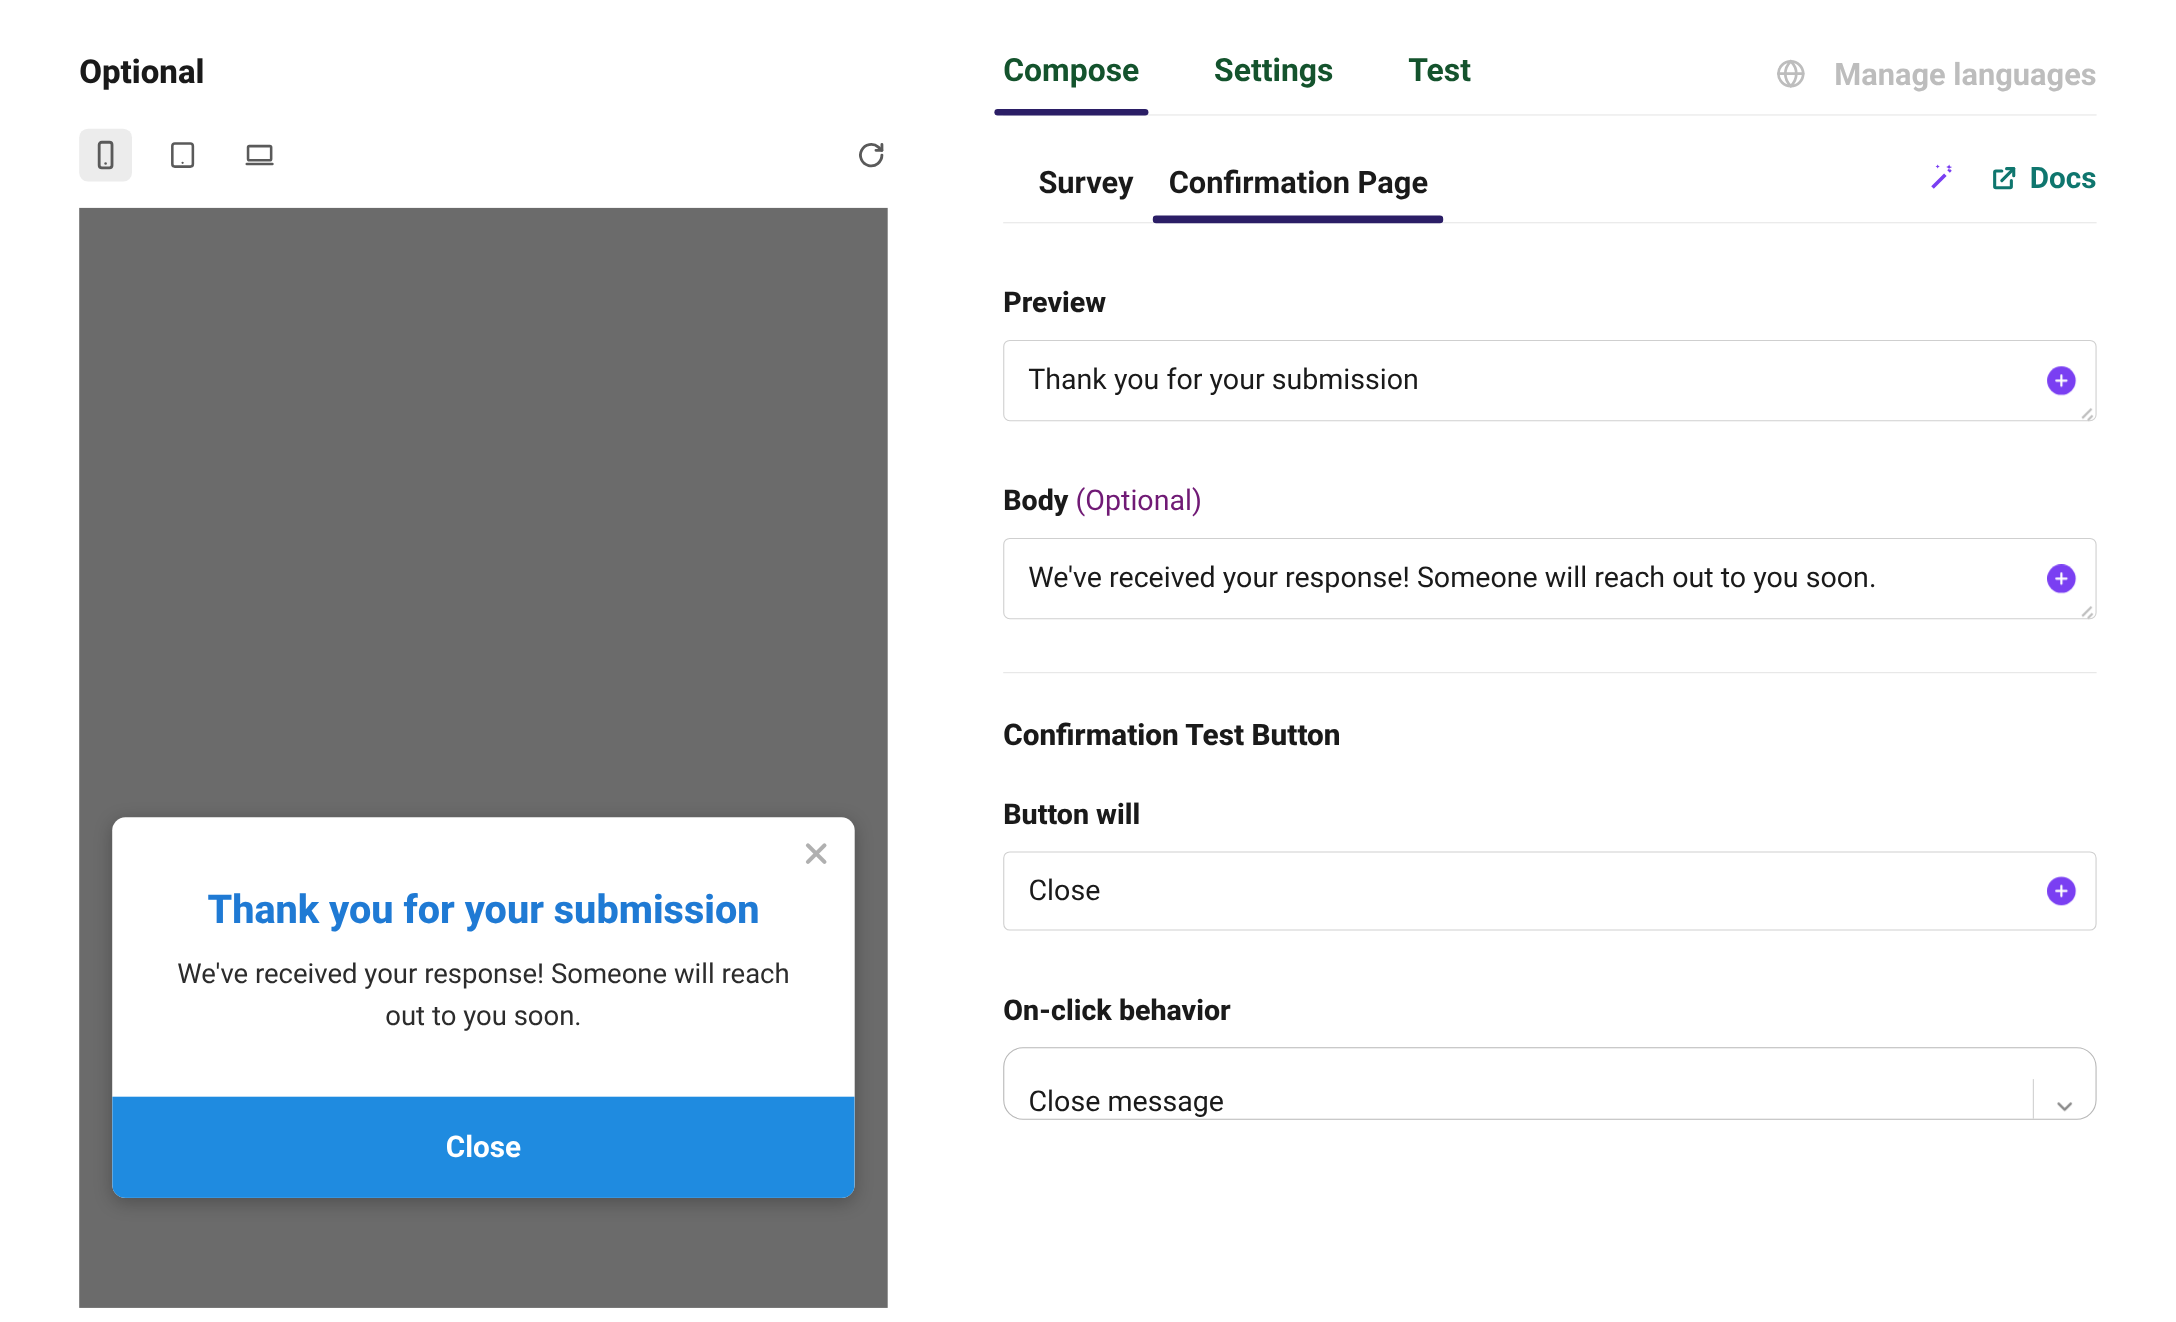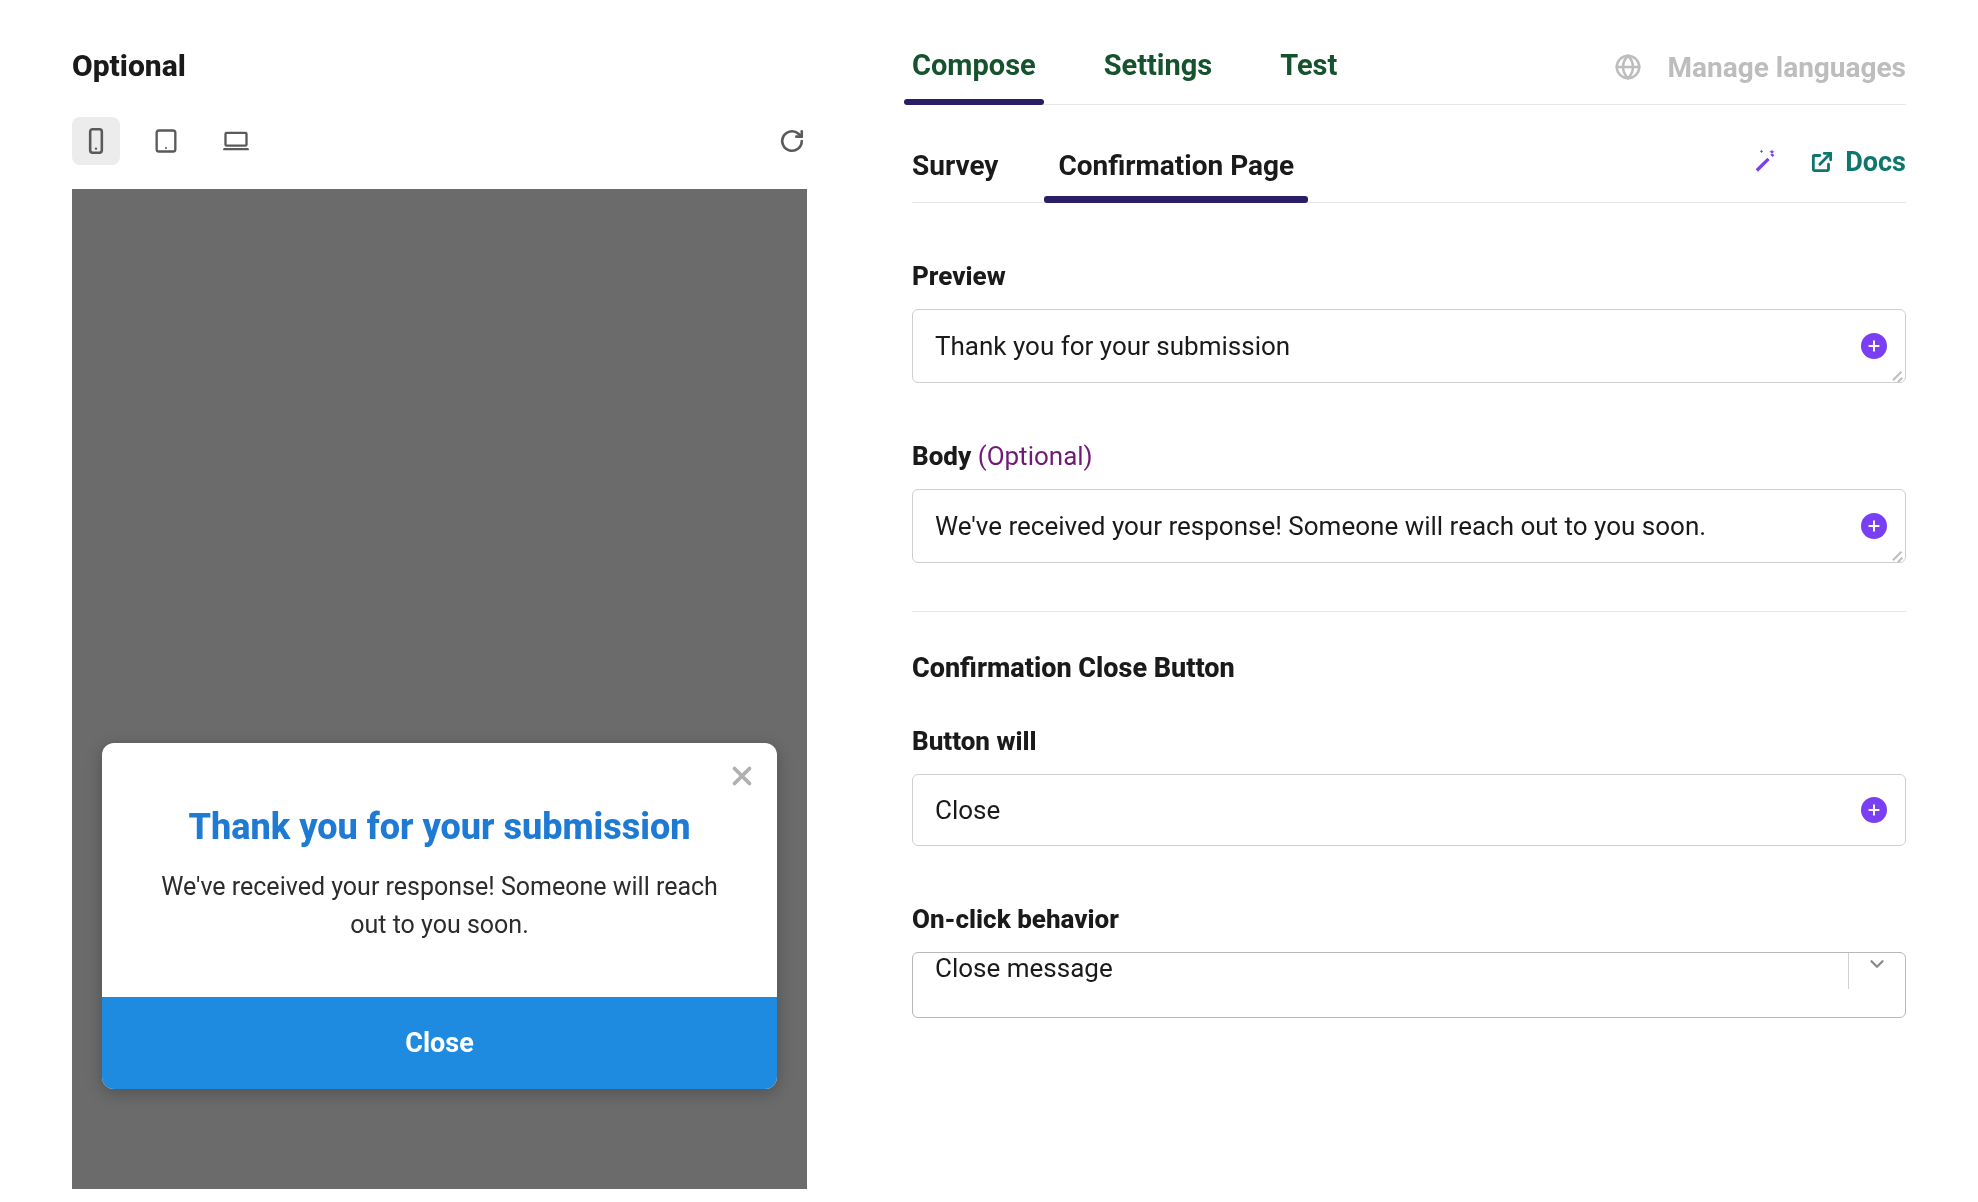--- a/index.html
+++ b/index.html
@@ -154,21 +154,22 @@
 
 .sub-tabs-row {
   display: flex;
   justify-content: space-between;
   align-items: center;
   border-bottom: 1px solid #e6e6e6;
   margin-top: 30px;
 }
 .sub-tabs {
   display: flex;
-  gap: 60px;
+  gap: 32px;
+  margin-left: 32px;
 }
 .sub-tab {
   font-size: 28px;
   font-weight: 700;
   padding: 14px 0 20px 0;
   cursor: pointer;
   position: relative;
 }
 .sub-tab.active::after {
   content: "";
@@ -264,23 +265,23 @@
   margin: 48px 0 40px 0;
 }
 .section-title {
   font-size: 27px;
   font-weight: 800;
   margin-bottom: 42px;
 }
 
 .select-wrap {
   border: 1px solid #b8b8b8;
-  border-radius: 6px;
-  display: flex;
-  align-items: flex-start;
+  border-radius: 18px;
+  display: flex;
+  align-items: flex-end;
   position: relative;
   height: 66px;
 }
 .select-value {
   flex: 1;
   font-size: 26px;
   padding: 0 22px;
   color: #1a1a1a;
 }
 .select-sep {
@@ -412,21 +413,21 @@
           <svg viewBox="0 0 24 24" fill="none" stroke="currentColor" stroke-width="3" stroke-linecap="round">
               <path d="M12 5v14M5 12h14"></path>
             </svg>
         </div>
         <div class="resize-grip"></div>
       </div>
     </div>
 
     <hr class="divider">
 
-    <div class="section-title">Confirmation Close Button</div>
+    <div class="section-title">Confirmation Test Button</div>
 
     <div>
       <div class="field-label">Button will</div>
       <div class="input-wrap">
         <input type="text" value="Close" style="">
         <div class="plus-badge">
           <svg viewBox="0 0 24 24" fill="none" stroke="currentColor" stroke-width="3" stroke-linecap="round">
               <path d="M12 5v14M5 12h14"></path>
             </svg>
         </div>

